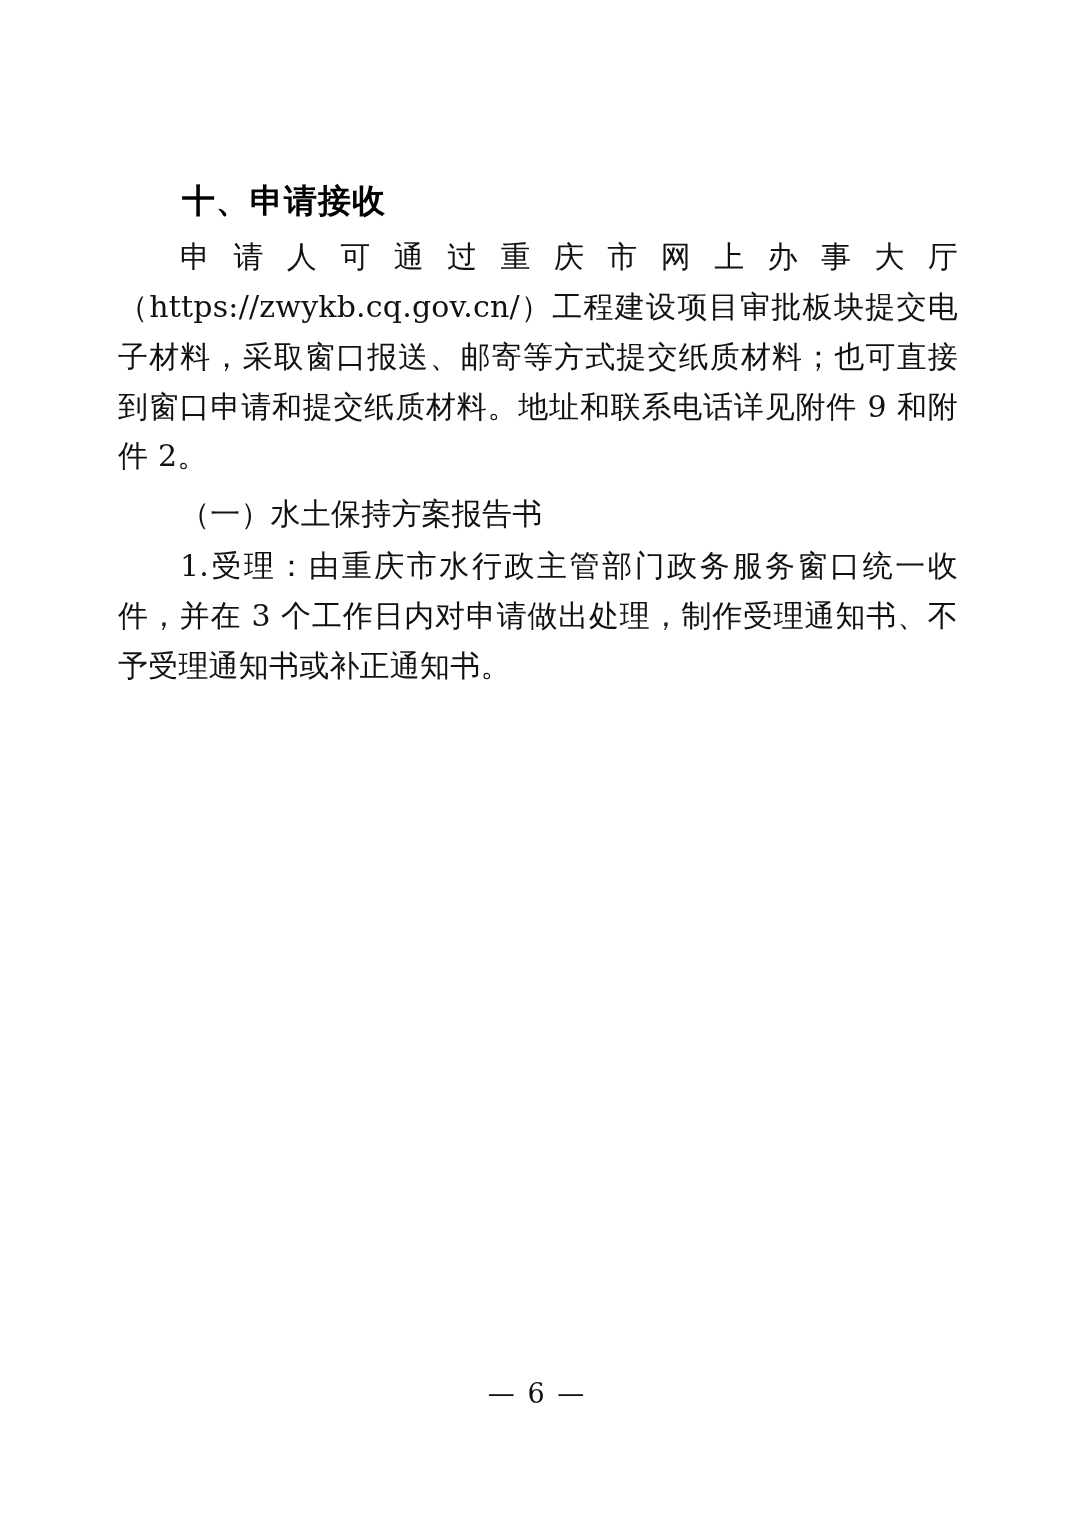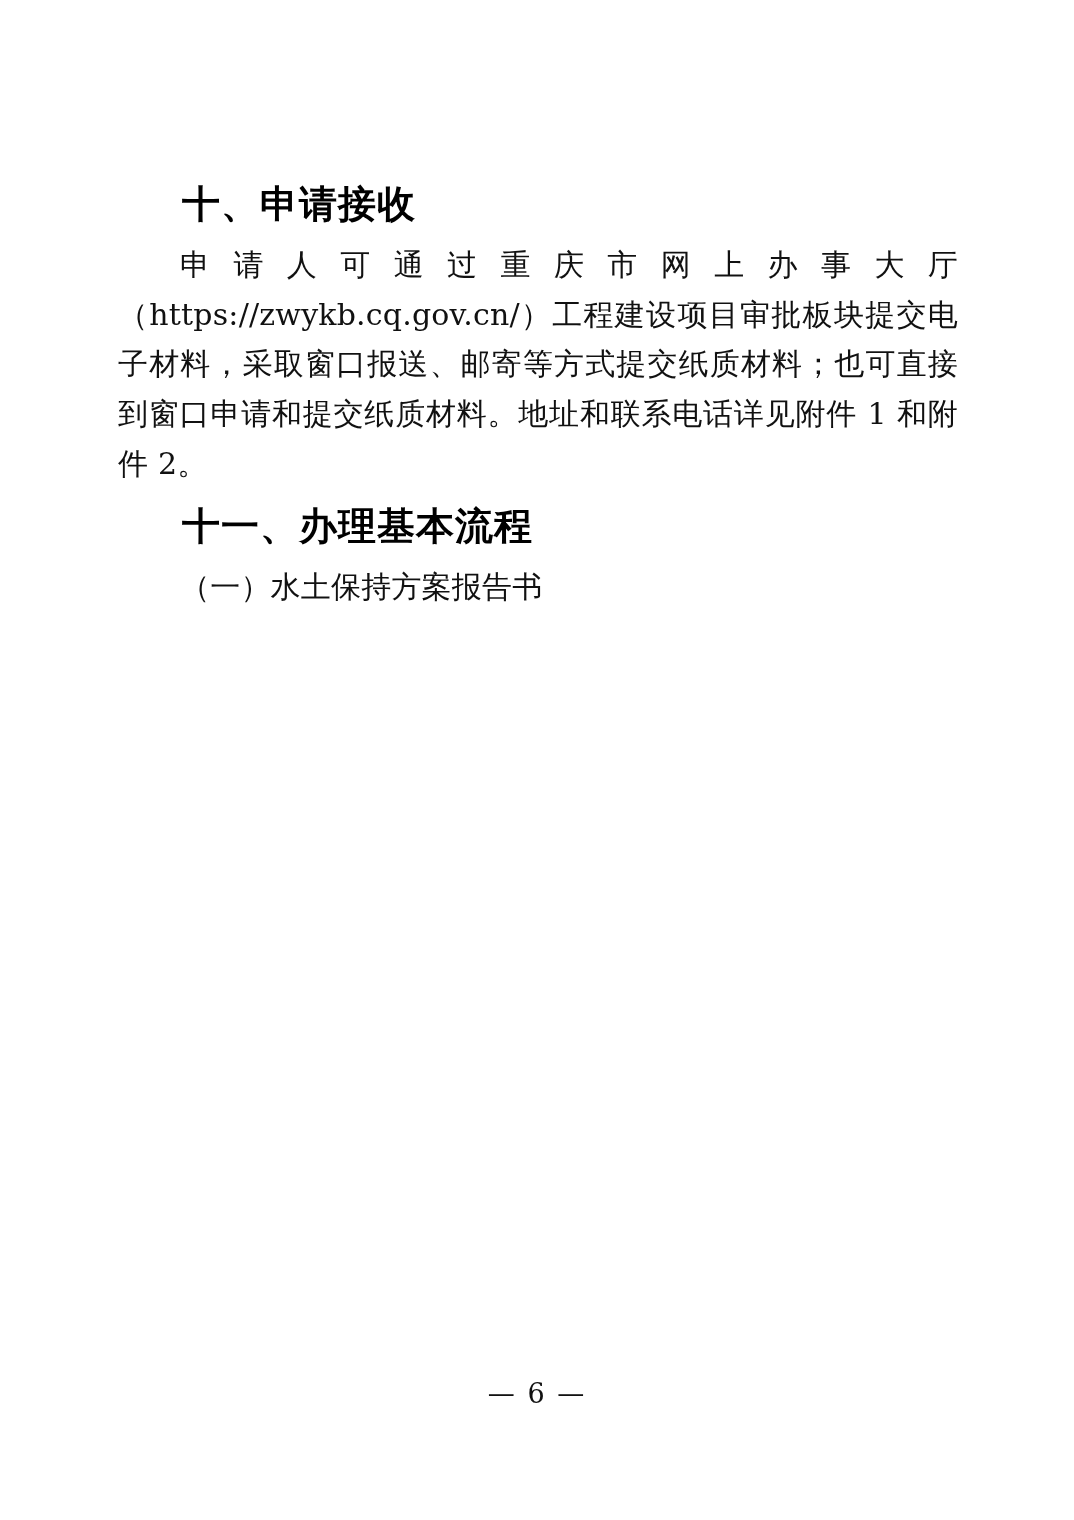--- a/index.html
+++ b/index.html
@@ -19,21 +19,21 @@
   }
   .content {
     position: absolute;
     left: 118px;
     top: 175px;
     width: 840px;
   }
   .heading {
     font-family: "DejaVu Sans", "Liberation Sans", sans-serif;
     font-weight: bold;
-    font-size: 38px;
+    font-size: 33px;
     line-height: 1.55;
     letter-spacing: 1px;
     text-indent: 64px;
     margin: 0 0 6px 0;
     color: #000000;
   }
   .para {
     font-size: 30px;
     line-height: 1.66;
     text-indent: 62px;
@@ -57,28 +57,28 @@
   }
 </style>
 </head>
 <body>
 
 <div class="page">
   <div class="content">
 
     <h2 class="heading">十、申请接收</h2>
 
-    <p class="para">申请人可通过重庆市网上办事大厅（https://zwykb.cq.gov.cn/）工程建设项目审批板块提交电子材料，采取窗口报送、邮寄等方式提交纸质材料；也可直接到窗口申请和提交纸质材料。地址和联系电话详见附件 1 和附件 2。</p>
+    <p class="para">申请人可通过重庆市网上办事大厅（https://zwykb.cq.gov.cn/）工程建设项目审批板块提交电子材料，采取窗口报送、邮寄等方式提交纸质材料；也可直接到窗口申请和提交纸质材料。地址和联系电话详见附件 9 和附件 2。</p>
 
     <div class="gap-sm"></div>
 
-    <h2 class="heading">十一、办理基本流程</h2>
 
     <p class="para">（一）水土保持方案报告书</p>
 
+    <p class="para">1.受理：由重庆市水行政主管部门政务服务窗口统一收件，并在 3 个工作日内对申请做出处理，制作受理通知书、不予受理通知书或补正通知书。</p>
 
 
 
 
 
   </div>
 
   <div class="footer">— 6 —</div>
 </div>
 

